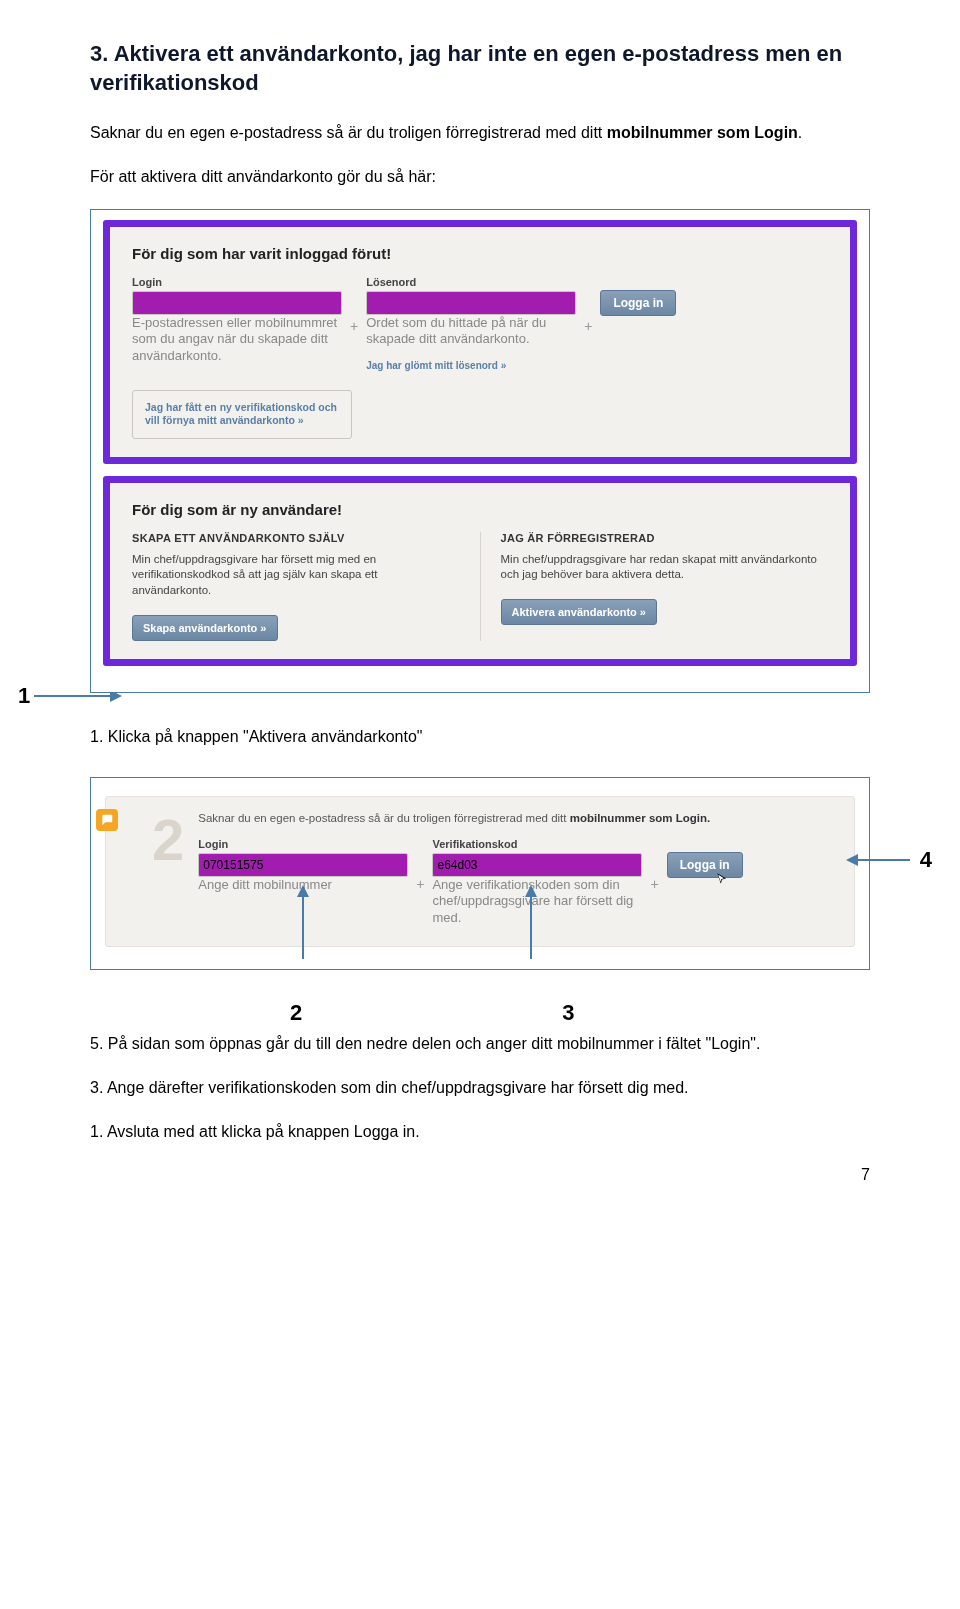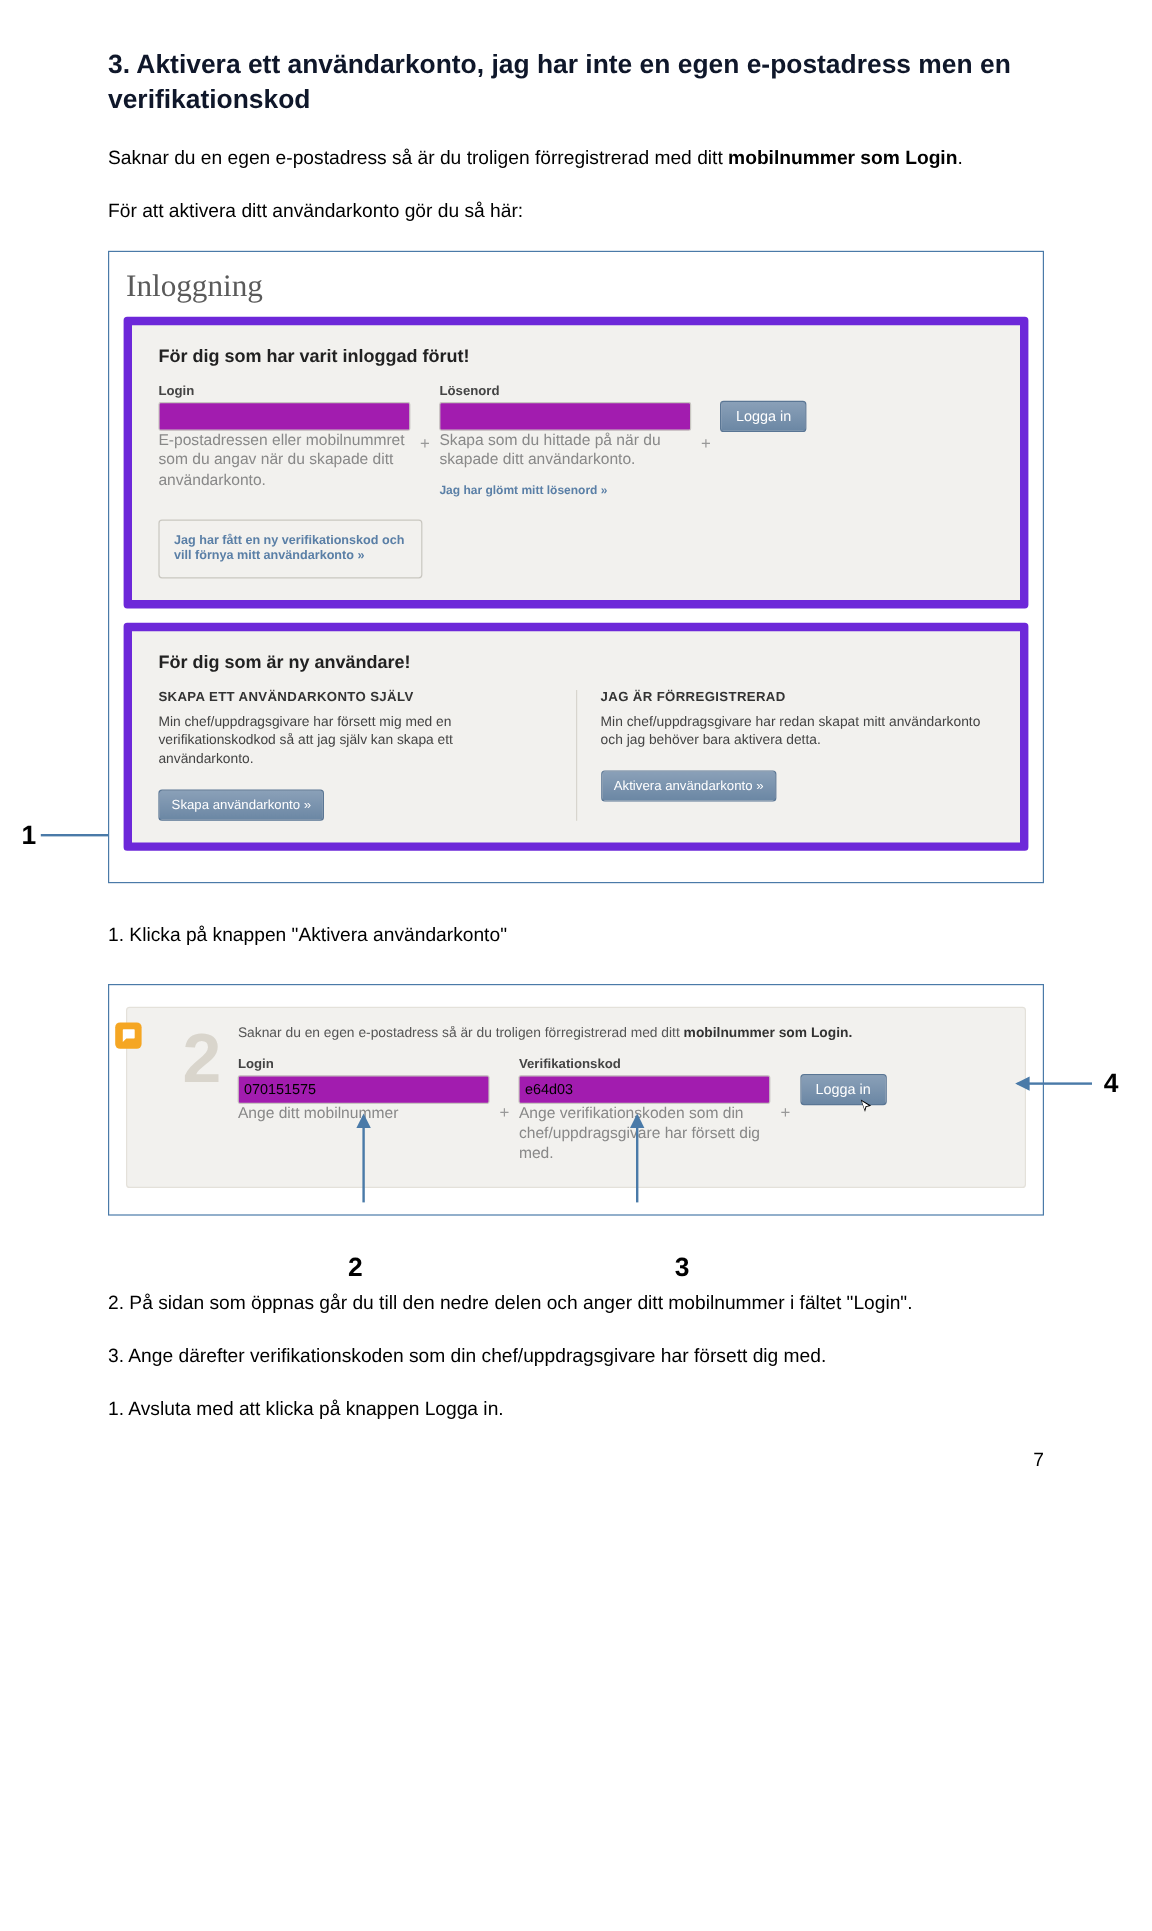--- a/index.html
+++ b/index.html
@@ -71,21 +71,21 @@
     padding: 0 4px;
     font-size: 12px;
   }
   .hint { font-size: 13px; color: #888; line-height: 1.25; margin-top: 0; }
   .plus { align-self: center; color: #999; font-size: 14px; padding-top: 4px; }
   .btn {
     display: inline-block;
     background: linear-gradient(#8aa0b8, #6b87a4);
     color: #fff;
     font-size: 12px;
-    font-weight: normal;
+    font-weight: bold;
     padding: 5px 12px;
     border: 1px solid #5a7694;
     border-radius: 3px;
     cursor: pointer;
     white-space: nowrap;
     text-align: right;
   }
   .btn.small { padding: 6px 10px; font-size: 11px; }
   .linkish { color: #5a7fa6; font-size: 10px; font-weight: bold; margin-top: 12px; display: inline-block; }
   .verif-box {
@@ -205,35 +205,34 @@
 <p class="para">
   <span>Saknar du en egen e-postadress så är du troligen förregistrerad med ditt </span><span class="bold">mobilnummer som Login</span><span>.</span>
 </p>
 <p class="para">För att aktivera ditt användarkonto gör du så här:</p>
 
 <div class="shot-wrap">
   <div class="callout-num" style="left:-72px; top:474px;">1</div>
   <div class="arrow-h" style="left:-56px; top:486px; width:86px;"></div>
 
   <div class="shot1">
-    <div class="inlogg-title">Inloggning</div>
 
     <div class="grey-box">
       <h3>För dig som har varit inloggad förut!</h3>
       <div class="row">
         <div class="col">
           <span class="lbl">Login</span>
           <input class="txtinput" style="">
           <div class="hint">E-postadressen eller mobilnummret som du angav när du skapade ditt användarkonto.</div>
         </div>
         <div class="plus">+</div>
         <div class="col">
           <span class="lbl">Lösenord</span>
           <input class="txtinput" type="password" style="">
-          <div class="hint">Skapa som du hittade på när du skapade ditt användarkonto.</div>
+          <div class="hint">Ordet som du hittade på när du skapade ditt användarkonto.</div>
           <a class="linkish">Jag har glömt mitt lösenord »</a>
         </div>
         <div class="plus">+</div>
         <div style="padding-top:14px;">
           <span class="btn">Logga in</span>
         </div>
       </div>
       <div class="verif-box">Jag har fått en ny verifikationskod och vill förnya mitt användarkonto »</div>
     </div>
 
@@ -303,18 +302,18 @@
   <div class="arrow-v" style="left:212px; top:110px; height:72px;"></div>
   <div class="arrow-v" style="left:440px; top:110px; height:72px;"></div>
 </div>
 
 <div class="step-nums">
   <span>2</span>
   <span>3</span>
 </div>
 
 <div class="steps">
-  <p class="para">2. På sidan som öppnas går du till den nedre delen och anger ditt mobilnummer i fältet "Login".</p>
+  <p class="para">5. På sidan som öppnas går du till den nedre delen och anger ditt mobilnummer i fältet "Login".</p>
   <p class="para">3. Ange därefter verifikationskoden som din chef/uppdragsgivare har försett dig med.</p>
   <p class="para">1. Avsluta med att klicka på knappen Logga in.</p>
 </div>
 
 <div class="page-num">7</div>
 
 </body></html>

